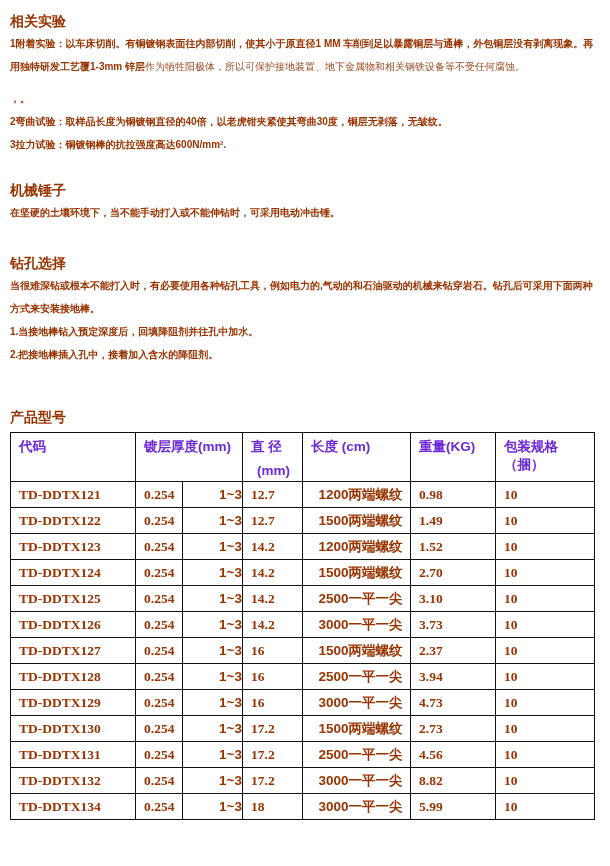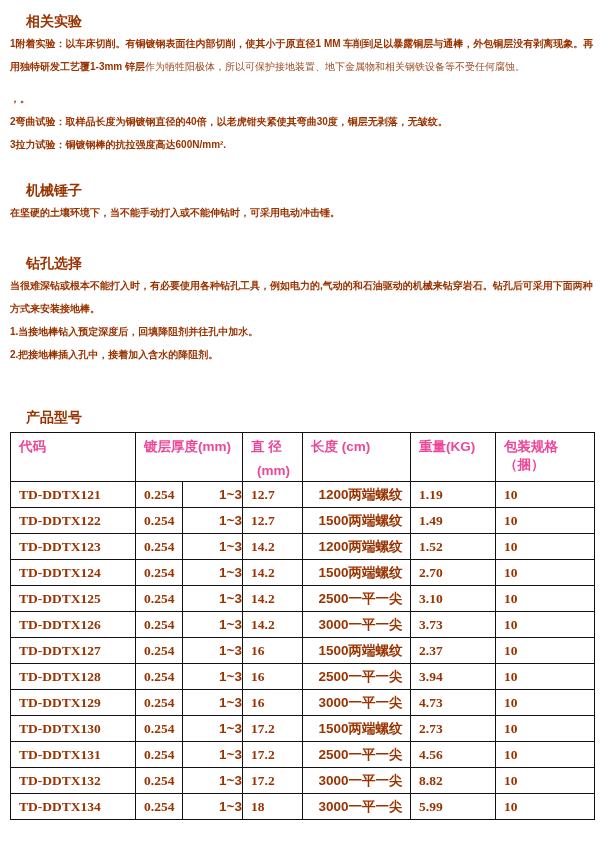--- a/index.html
+++ b/index.html
@@ -3,21 +3,21 @@
 <meta charset="utf-8">
 <style>
   html, body { margin: 0; padding: 0; overflow: hidden; }
   body {
     width: 610px; height: 866px;
     background: #ffffff;
     font-family: "Liberation Sans", sans-serif;
   }
   .doc { padding: 10px 12px 0 10px; color: #993300; }
 
-  .h { font-size: 14px; font-weight: bold; line-height: 22px; margin-left: 16px; }
+  .h { font-size: 14px; font-weight: bold; line-height: 22px; }
   p  { margin: 0; font-size: 10px; font-weight: bold; line-height: 23px; }
 
   .seg-regular { font-weight: normal; color: #9d4b22; }
   .punct       { margin-top: 9px; }
   .mt-hammer   { margin-top: 23px; }
   .mt-drill    { margin-top: 28px; }
   .mt-product  { margin-top: 40px; }
 
   table.products {
     border-collapse: collapse;
@@ -25,21 +25,21 @@
     width: 584px;
     margin-top: 4px;
   }
   table.products th, table.products td { border: 1px solid #111111; }
 
   table.products th {
     height: 49px; box-sizing: border-box;
     vertical-align: top; text-align: left;
     font-size: 13.5px; font-weight: bold;
     padding: 5px 2px 0 8px;
-    color: #ec4899;
+    color: #6d28d9;
   }
   th.th-coat { text-align: center; padding-left: 0; }
   th.th-dia  { padding: 5px 0 0 0; }
   .dia-line1 { }
   .dia-line2 { padding-left: 6px; margin-top: 7px; }
 
   table.products td {
     height: 26px; box-sizing: border-box;
     padding: 0 0 0 8px;
     font-size: 13.5px; font-weight: bold;
@@ -99,21 +99,21 @@
         <th>包装规格（捆）</th>
       </tr>
     </thead>
     <tbody>
   <tr>
     <td class="td-code">TD-DDTX121</td>
     <td class="td-num">0.254</td>
     <td class="td-range">1~3</td>
     <td class="td-num">12.7</td>
     <td class="td-len">1200两端螺纹</td>
-    <td class="td-num">1.19</td>
+    <td class="td-num">0.98</td>
     <td class="td-num">10</td>
   </tr>
 
   <tr>
     <td class="td-code">TD-DDTX122</td>
     <td class="td-num">0.254</td>
     <td class="td-range">1~3</td>
     <td class="td-num">12.7</td>
     <td class="td-len">1500两端螺纹</td>
     <td class="td-num">1.49</td>

